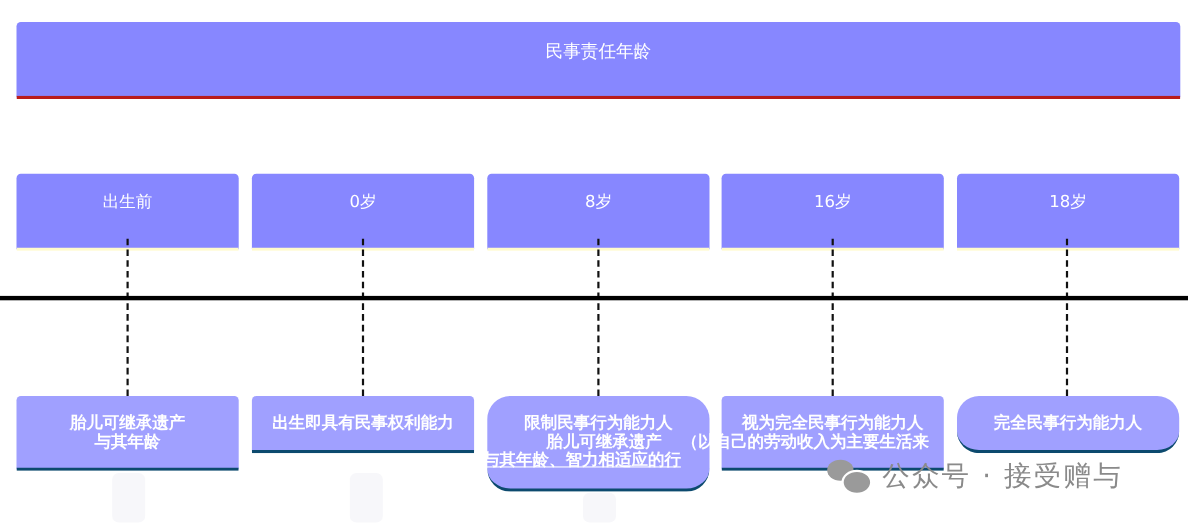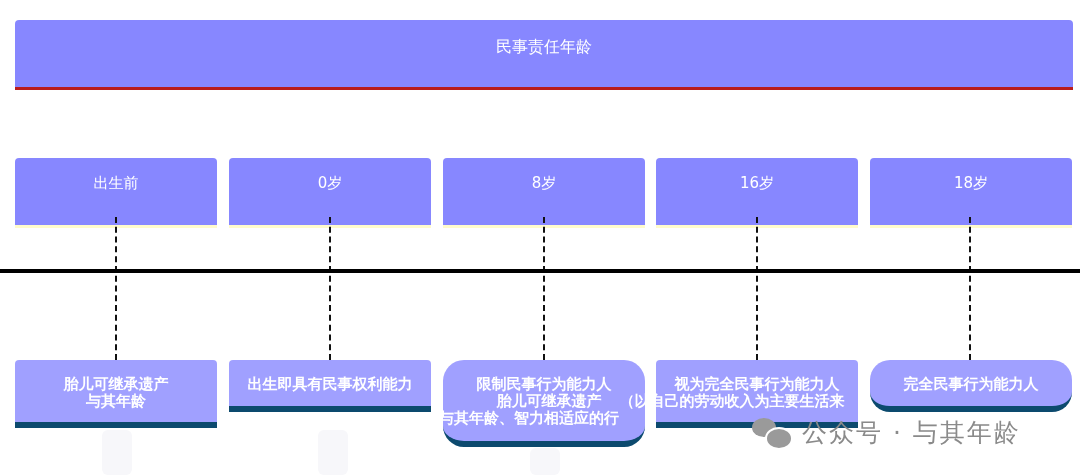--- a/index.html
+++ b/index.html
@@ -43,21 +43,21 @@
       text-align: center;
       padding-top: 16px;
       margin-top: 11px;
     }
     .bottom-box {
       position: absolute;
       top: 360px;
       width: 202px;
       background: #A0A0FF;
       border-radius: 4px 4px 0 0;
-      border-bottom: 6px solid #0c4a6e;
+      border-bottom: 3px solid #0c4a6e;
       box-sizing: border-box;
       color: #ffffff;
       font-size: 15px;
       font-weight: bold;
       text-align: center;
       line-height: 17px;
       padding-top: 16px;
       white-space: nowrap;
       overflow: visible;
     }
@@ -162,29 +162,29 @@
 <div class="bottom-box" style="left:15px; height:68px;">
   <span class="line">胎儿可继承遗产</span>
   <span class="line">与其年龄</span>
 </div>
 <div class="bottom-box" style="left:229px; height:52px;">
   <span class="line">出生即具有民事权利能力</span>
 </div>
 <div class="bottom-box" style="left:443px; height:87px;border-radius:21px;">
   <span class="line">限制民事行为能力人</span>
   <span class="line" style="padding-left:10px;">胎儿可继承遗产</span>
-  <span class="line" style="margin-left:-4px; text-align:left;">与其年龄、智力相适应的行</span>
+  <span class="line" style="margin-left:-4px; text-align:left;text-decoration:underline;">与其年龄、智力相适应的行</span>
 </div>
 <div class="bottom-box" style="left:656px; height:68px;">
   <span class="line">视为完全民事行为能力人</span>
   <span class="line" style="margin-left:-50px; text-align:center;">（以自己的劳动收入为主要生活来</span>
 </div>
 <div class="bottom-box" style="left:870px; height:52px;border-radius:20px;">
   <span class="line">完全民事行为能力人</span>
 </div>
 
 <div class="watermark">
   <div class="wechat-icon">
     <div class="bubble1"></div>
     <div class="bubble2"></div>
   </div>
-  <span>公众号 · 与其年龄</span>
+  <span>公众号 · 接受赠与</span>
 </div>
 
 </body></html>

